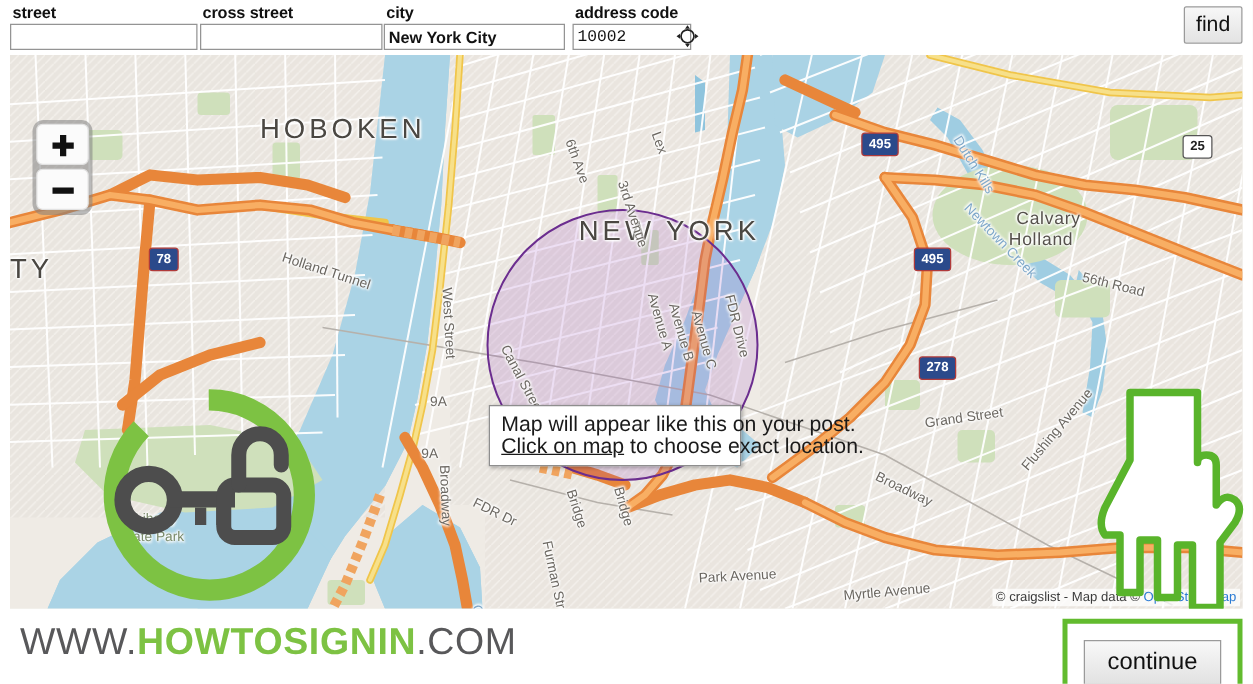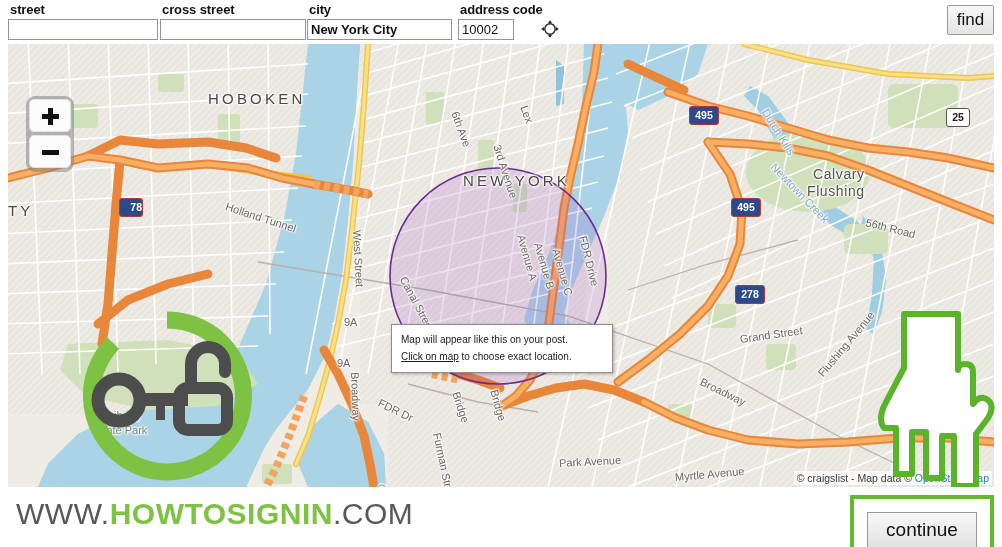--- a/index.html
+++ b/index.html
@@ -20,21 +20,21 @@
     line-height:14px; margin:0 0 2px 2px; letter-spacing:-0.1px;
   }
   .field-input {
     display:block; height:21px; border:1px solid #949494; background:#fff;
     font-family:"Liberation Sans", sans-serif; font-size:13px; color:#111;
     padding:1px 3px; outline:none; border-radius:0;
   }
   #grp-street { left:8px; } #grp-street .field-input { width:150px; }
   #grp-cross  { left:160px; } #grp-cross .field-input { width:146px; }
   #grp-city   { left:307px; } #grp-city .field-input  { width:145px;font-weight:bold; }
-  #grp-postal { left:458px; } #grp-postal .field-input{ width:56px; }
+  #grp-postal { left:458px; } #grp-postal .field-input{ width:95px;font-family:Liberation Mono, monospace; }
 
   #locate-icon { position:absolute; left:540px; top:19px; width:20px; height:20px; cursor:pointer; }
 
   #find-button {
     position:absolute; right:8px; top:5px; width:47px; height:30px;
     background: linear-gradient(#f7f7f7,#e3e3e3);
     border:1px solid #9a9a9a; border-radius:2px;
     font-family:"Liberation Sans", sans-serif; font-size:17px; color:#111;
     cursor:pointer; padding:0; line-height:28px;
   }
@@ -44,21 +44,21 @@
     position:absolute; left:8px; top:44px; width:986px; height:443px;
     overflow:hidden; background:#e8e3dc; border:0;
   }
   #map-svg { position:absolute; left:0; top:0; }
 
   .map-label {
     position:absolute; font-family:"Liberation Sans", sans-serif;
     color:#66625c; white-space:nowrap; pointer-events:none;
     text-shadow: 0 0 2px #fff, 0 0 2px #fff, 0 0 3px #fff, 1px 1px 2px #fff, -1px -1px 2px #fff;
   }
-  .lbl-city { font-size:15px; letter-spacing:3.2px; color:#4a4742; }
+  .lbl-city { font-size:22px; letter-spacing:3.2px; color:#4a4742; }
   .lbl-place{ font-size:14px; letter-spacing:0.6px; color:#55514b; }
   .lbl-road { font-size:11px; color:#6b6761; }
   .lbl-water{ font-size:11px; color:#7fa8c9; font-style:normal; }
   .lbl-park { font-size:11px; color:#7a8a6a; }
 
   
   #zoom-ctrl {
     position:absolute; left:18px; top:52px; width:48px; height:76px;
     background:rgba(130,130,130,0.55); border-radius:9px; padding:3px;
   }
@@ -67,25 +67,25 @@
     background:#fbfbfb; border:1px solid #e2e2e2; border-radius:5px;
     position:relative; cursor:pointer;
   }
   .zoom-btn:last-child { margin-bottom:0; }
   .zoom-btn .bar-h, .zoom-btn .bar-v { position:absolute; background:#111; }
   .zoom-btn .bar-h { width:17px; height:5px; left:12px; top:14px; }
   .zoom-btn .bar-v { width:5px; height:17px; left:18px; top:8px; }
 
   
   #map-tip {
-    position:absolute; left:383px; top:280px; width:222px;
+    position:absolute; left:383px; top:280px; width:202px;
     background:#fff; border:1px solid #8e8e8e;
     padding:6px 9px 7px 9px;
     box-shadow: 1px 1px 3px rgba(0,0,0,0.28);
-    font-size:10px; color:#1a1a1a; line-height:17px;
+    font-size:17px; color:#1a1a1a; line-height:17px;
   }
   #map-tip div { white-space:nowrap; }
   #map-tip u { }
   #map-tip b { font-weight:bold; text-decoration:underline; }
 
   
   #map-attrib {
     position:absolute; right:2px; bottom:2px;
     font-size:10.5px; color:#3b3b3b; background:rgba(255,255,255,0.75);
     padding:1px 3px;
@@ -379,21 +379,21 @@
       </g>
 
       <circle cx="490" cy="232" r="108" fill="rgba(150,60,190,0.16)" stroke="#6b2d8f" stroke-width="1.6"></circle>
     </svg>
 
     <div id="map-labels">
         <div class="map-label lbl-city" style="left: 200px; top: 46px;">HOBOKEN</div>
         <div class="map-label lbl-city" style="left: 455px; top: 128px;">NEW YORK</div>
         <div class="map-label lbl-city" style="left: 0px; top: 158px;">TY</div>
         <div class="map-label lbl-place" style="left: 805px; top: 122px;">Calvary</div>
-        <div class="map-label lbl-place" style="left: 799px; top: 139px;">Flushing</div>
+        <div class="map-label lbl-place" style="left: 799px; top: 139px;">Holland</div>
         <div class="map-label lbl-park" style="left: 100px; top: 365px;">Liberty</div>
         <div class="map-label lbl-park" style="left: 88px; top: 380px;">State Park</div>
         <div class="map-label lbl-road" style="left: 218px; top: 156px; transform: rotate(18deg); transform-origin: 0px 50%;">Holland Tunnel</div>
         <div class="map-label lbl-road" style="left: 349px; top: 180px; transform: rotate(87deg); transform-origin: 0px 50%;">West Street</div>
         <div class="map-label lbl-road" style="left: 395px; top: 227px; transform: rotate(62deg); transform-origin: 0px 50%;">Canal Street</div>
         <div class="map-label lbl-road" style="left: 447px; top: 62px; transform: rotate(70deg); transform-origin: 0px 50%;">6th Ave</div>
         <div class="map-label lbl-road" style="left: 516px; top: 56px; transform: rotate(70deg); transform-origin: 0px 50%;">Lex</div>
         <div class="map-label lbl-road" style="left: 489px; top: 95px; transform: rotate(72deg); transform-origin: 0px 50%;">3rd Avenue</div>
         <div class="map-label lbl-road" style="left: 513px; top: 185px; transform: rotate(74deg); transform-origin: 0px 50%;">Avenue A</div>
         <div class="map-label lbl-road" style="left: 530px; top: 193px; transform: rotate(74deg); transform-origin: 0px 50%;">Avenue B</div>
@@ -412,21 +412,21 @@
         <div class="map-label lbl-road" style="left: 429px; top: 383px; transform: rotate(78deg); transform-origin: 0px 50%;">Furman Street</div>
         <div class="map-label lbl-road" style="left: 448px; top: 342px; transform: rotate(72deg); transform-origin: 0px 50%;">Bridge</div>
         <div class="map-label lbl-road" style="left: 486px; top: 340px; transform: rotate(74deg); transform-origin: 0px 50%;">Bridge</div>
         <div class="map-label lbl-water" style="left: 373px; top: 434px; transform: rotate(80deg); transform-origin: 0px 50%;">Channel</div>
         <div class="map-label lbl-road" style="left: 336px; top: 272px;">9A</div>
         <div class="map-label lbl-road" style="left: 329px; top: 313px;">9A</div>
       </div>
 
     <div id="map-shields">
         <div style="position: absolute; left: 111px; top: 154px;">
-          <div style="width:24px;height:19px;border-radius:3px;background:#2b4a8b;border:1.6px solid #b03a3a;color:#fff;font-size:10.5px;font-weight:bold;line-height:16px;text-align:right;font-family:'Liberation Sans',sans-serif;">78</div>
+          <div style="width:24px;height:19px;border-radius:3px;background:#2b4a8b;border:1.6px solid #b03a3a;color:#fff;font-size:10.5px;font-weight:bold;line-height:16px;text-align:center;font-family:'Liberation Sans',sans-serif;">78</div>
         </div>
         <div style="position: absolute; left: 681px; top: 62px;">
           <div style="width:30px;height:19px;border-radius:3px;background:#2b4a8b;border:1.6px solid #b03a3a;color:#fff;font-size:10.5px;font-weight:bold;line-height:16px;text-align:center;font-family:'Liberation Sans',sans-serif;">495</div>
         </div>
         <div style="position: absolute; left: 723px; top: 154px;">
           <div style="width:30px;height:19px;border-radius:3px;background:#2b4a8b;border:1.6px solid #b03a3a;color:#fff;font-size:10.5px;font-weight:bold;line-height:16px;text-align:center;font-family:'Liberation Sans',sans-serif;">495</div>
         </div>
         <div style="position: absolute; left: 727px; top: 241px;">
           <div style="width:30px;height:19px;border-radius:3px;background:#2b4a8b;border:1.6px solid #b03a3a;color:#fff;font-size:10.5px;font-weight:bold;line-height:16px;text-align:center;font-family:'Liberation Sans',sans-serif;">278</div>
         </div>

